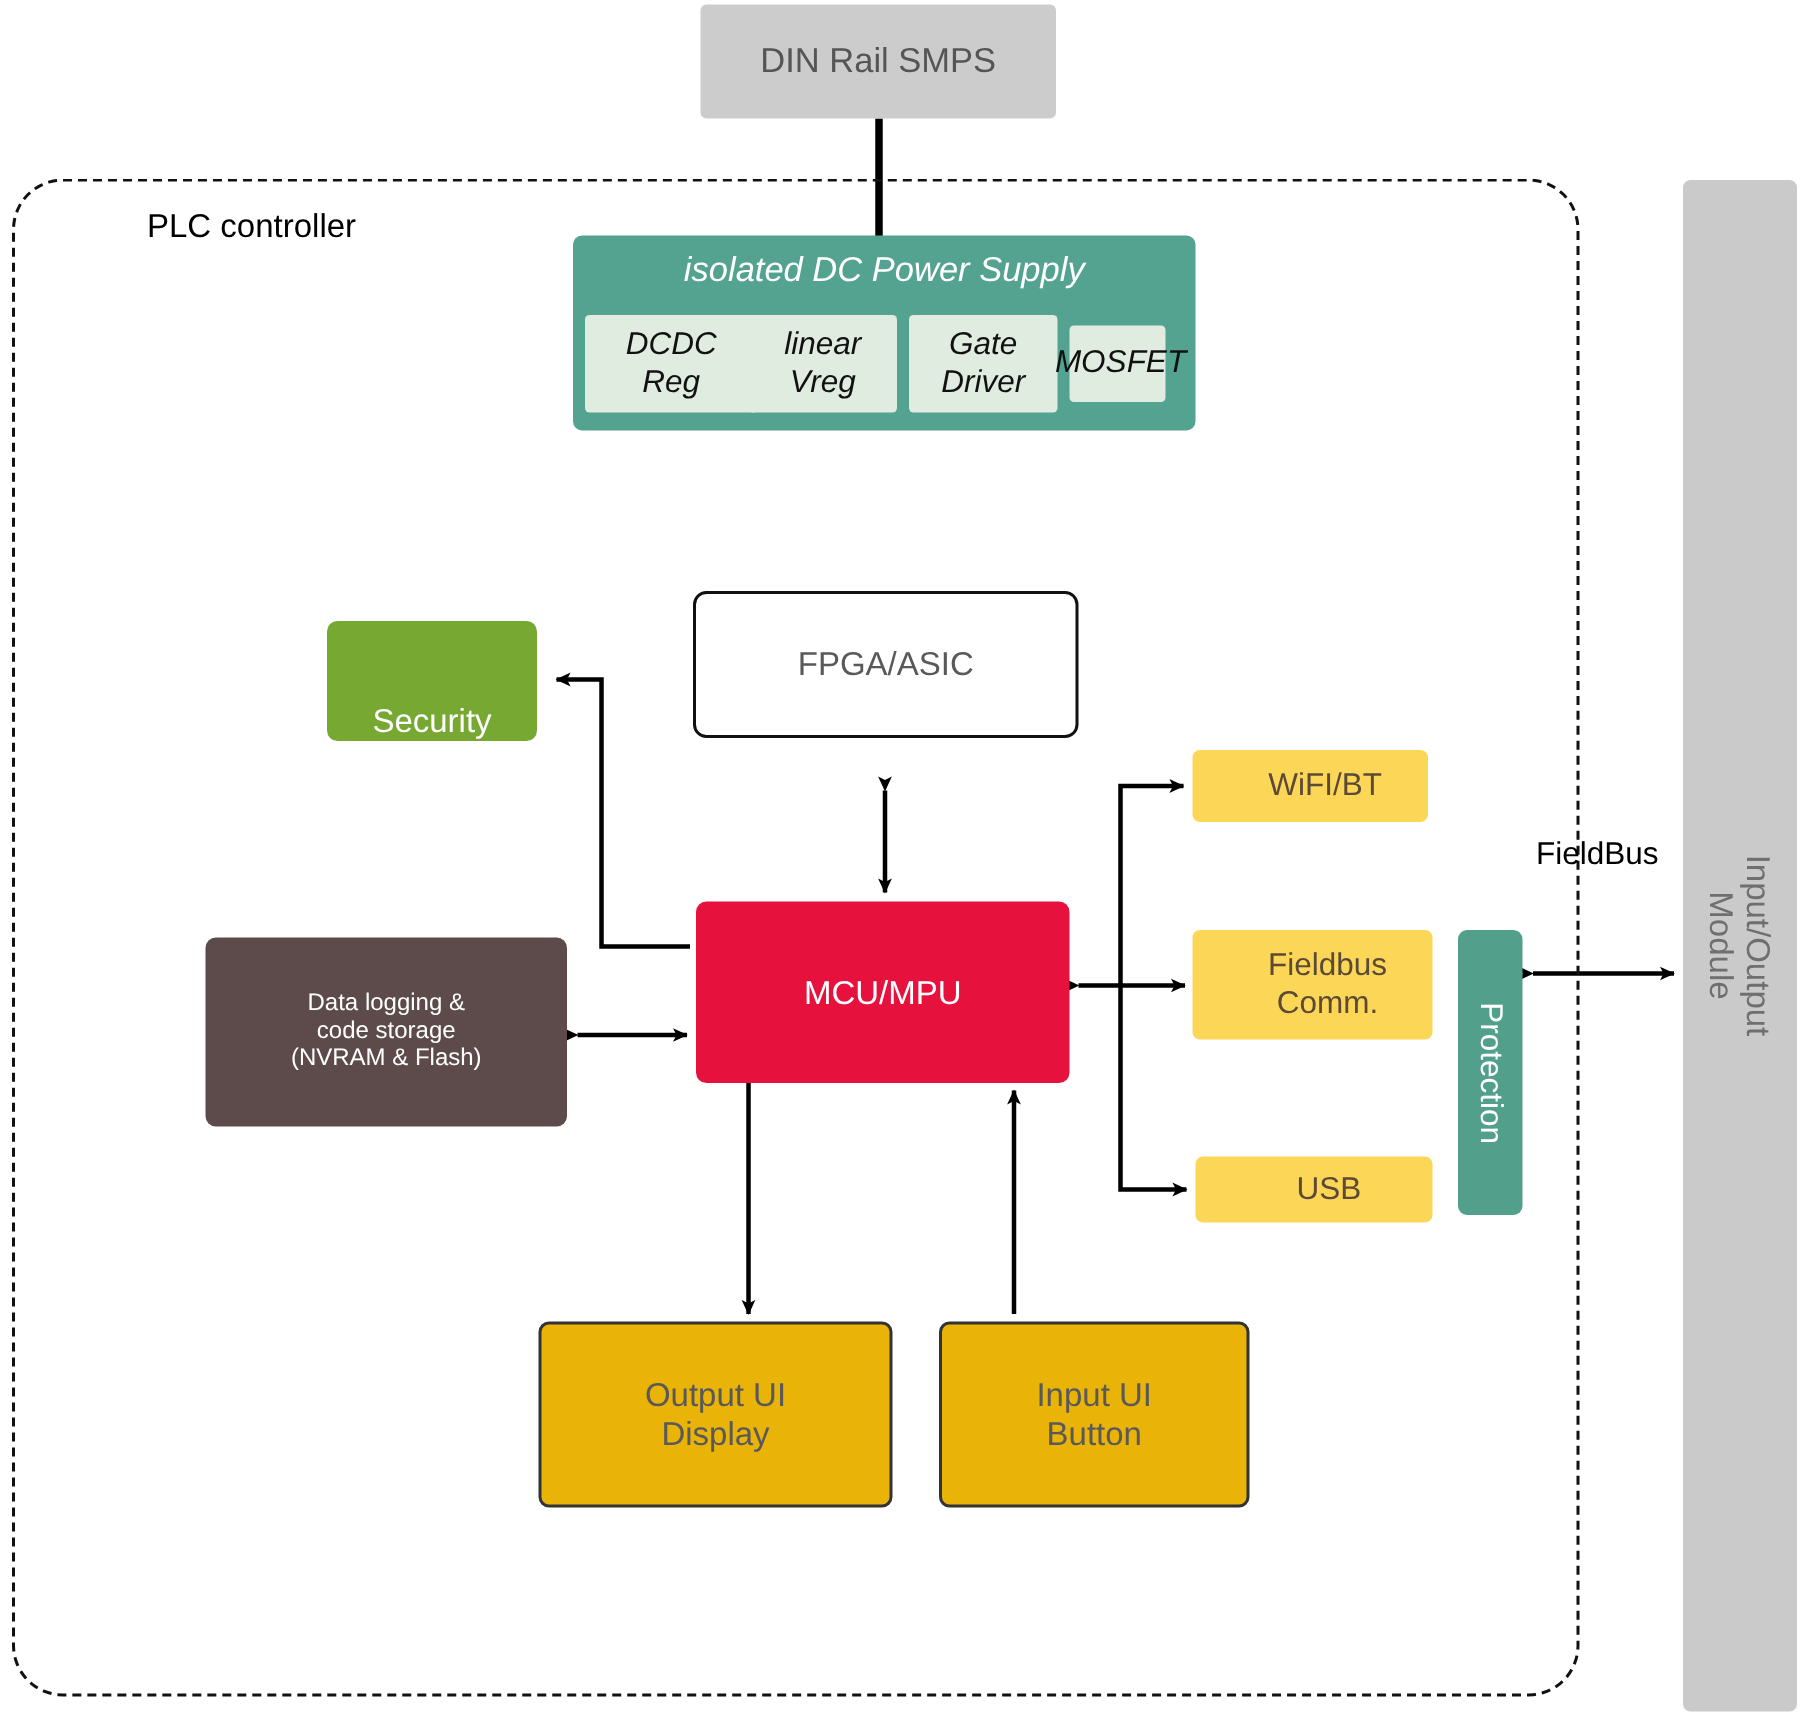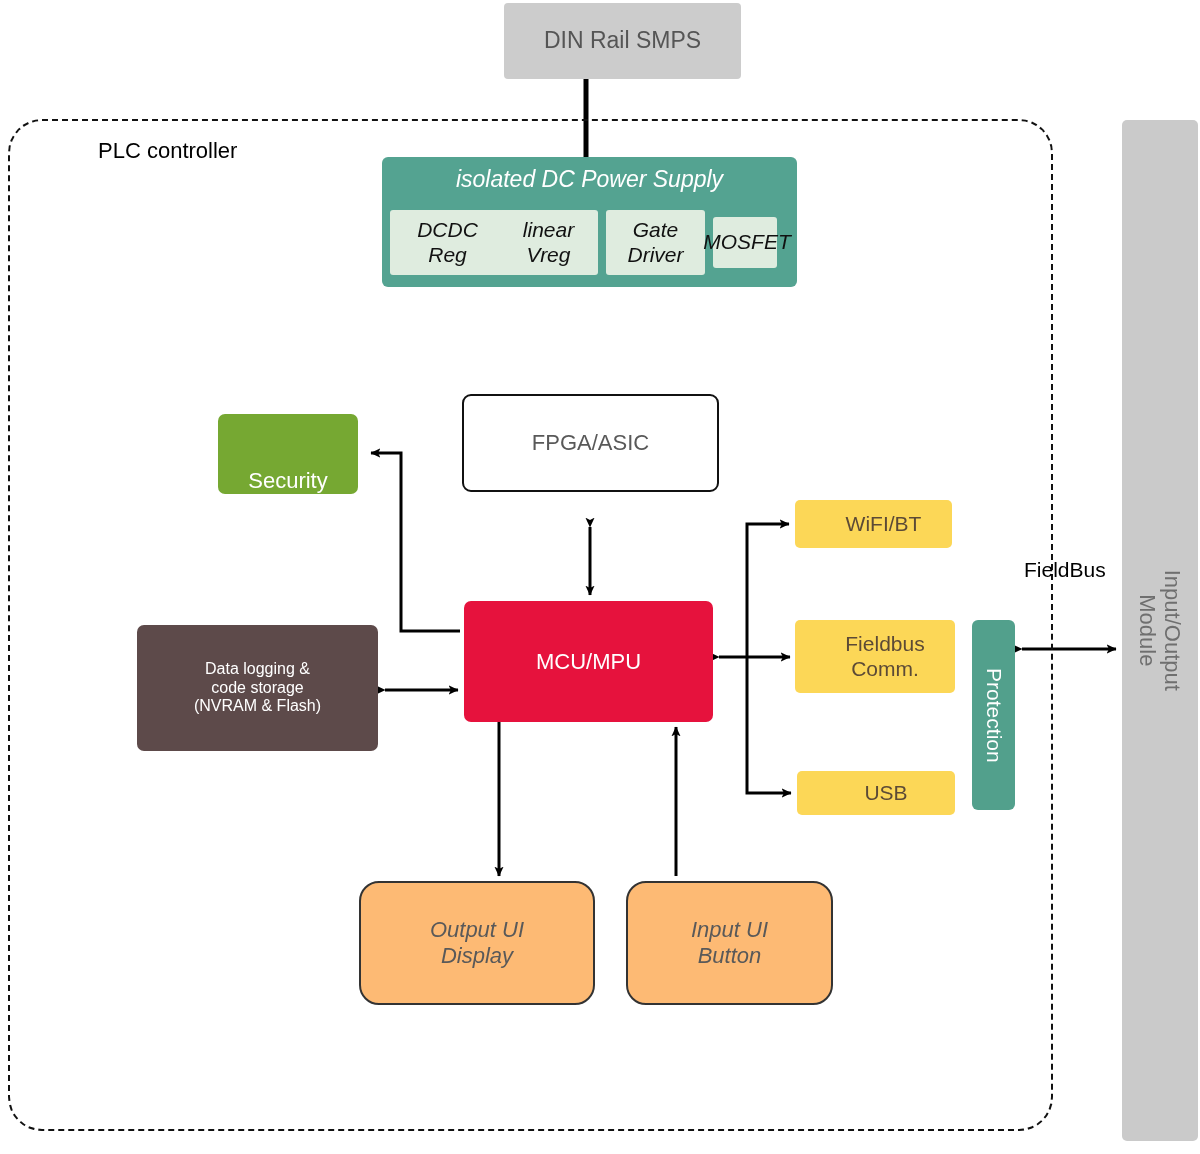--- a/index.html
+++ b/index.html
@@ -24,21 +24,20 @@
     text-align: center;
     line-height: 1.18;
   }
   
   #din-rail {
     left: 467px; top: 3px; width: 237px; height: 76px;
     background: #cccccc;
     border-radius: 4px;
     color: #555555;
     font-size: 23px;
-    margin-left: 37px;
   }
   
   #plc-boundary {
     position: absolute;
     left: 8px; top: 119px; width: 1045px; height: 1012px;
     border: 2px dashed #111111;
     border-radius: 34px;
     box-sizing: border-box;
   }
   #plc-label {
@@ -143,26 +142,25 @@
     line-height: 1.15;
   }
   #fieldbus-label {
     position: absolute;
     left: 1024px; top: 558px;
     font-size: 21px;
     color: #000000;
     white-space: nowrap;
   }
   .uibox {
-    background: #fdba74;
+    background: #eab308;
     border: 2px solid #333333;
-    border-radius: 20px;
+    border-radius: 7px;
     color: #595959;
     font-size: 22px;
-    font-style: italic;
   }
   #ui-out { left: 359px; top: 881px; width: 236px; height: 124px; }
   #ui-in  { left: 612px; top: 881px; width: 207px; height: 124px; margin-left: 14px; }
   #wires { position: absolute; left: 0; top: 0; width: 1200px; height: 1154px; }
 </style>
 </head>
 <body>
 
 <div id="stage">
 

